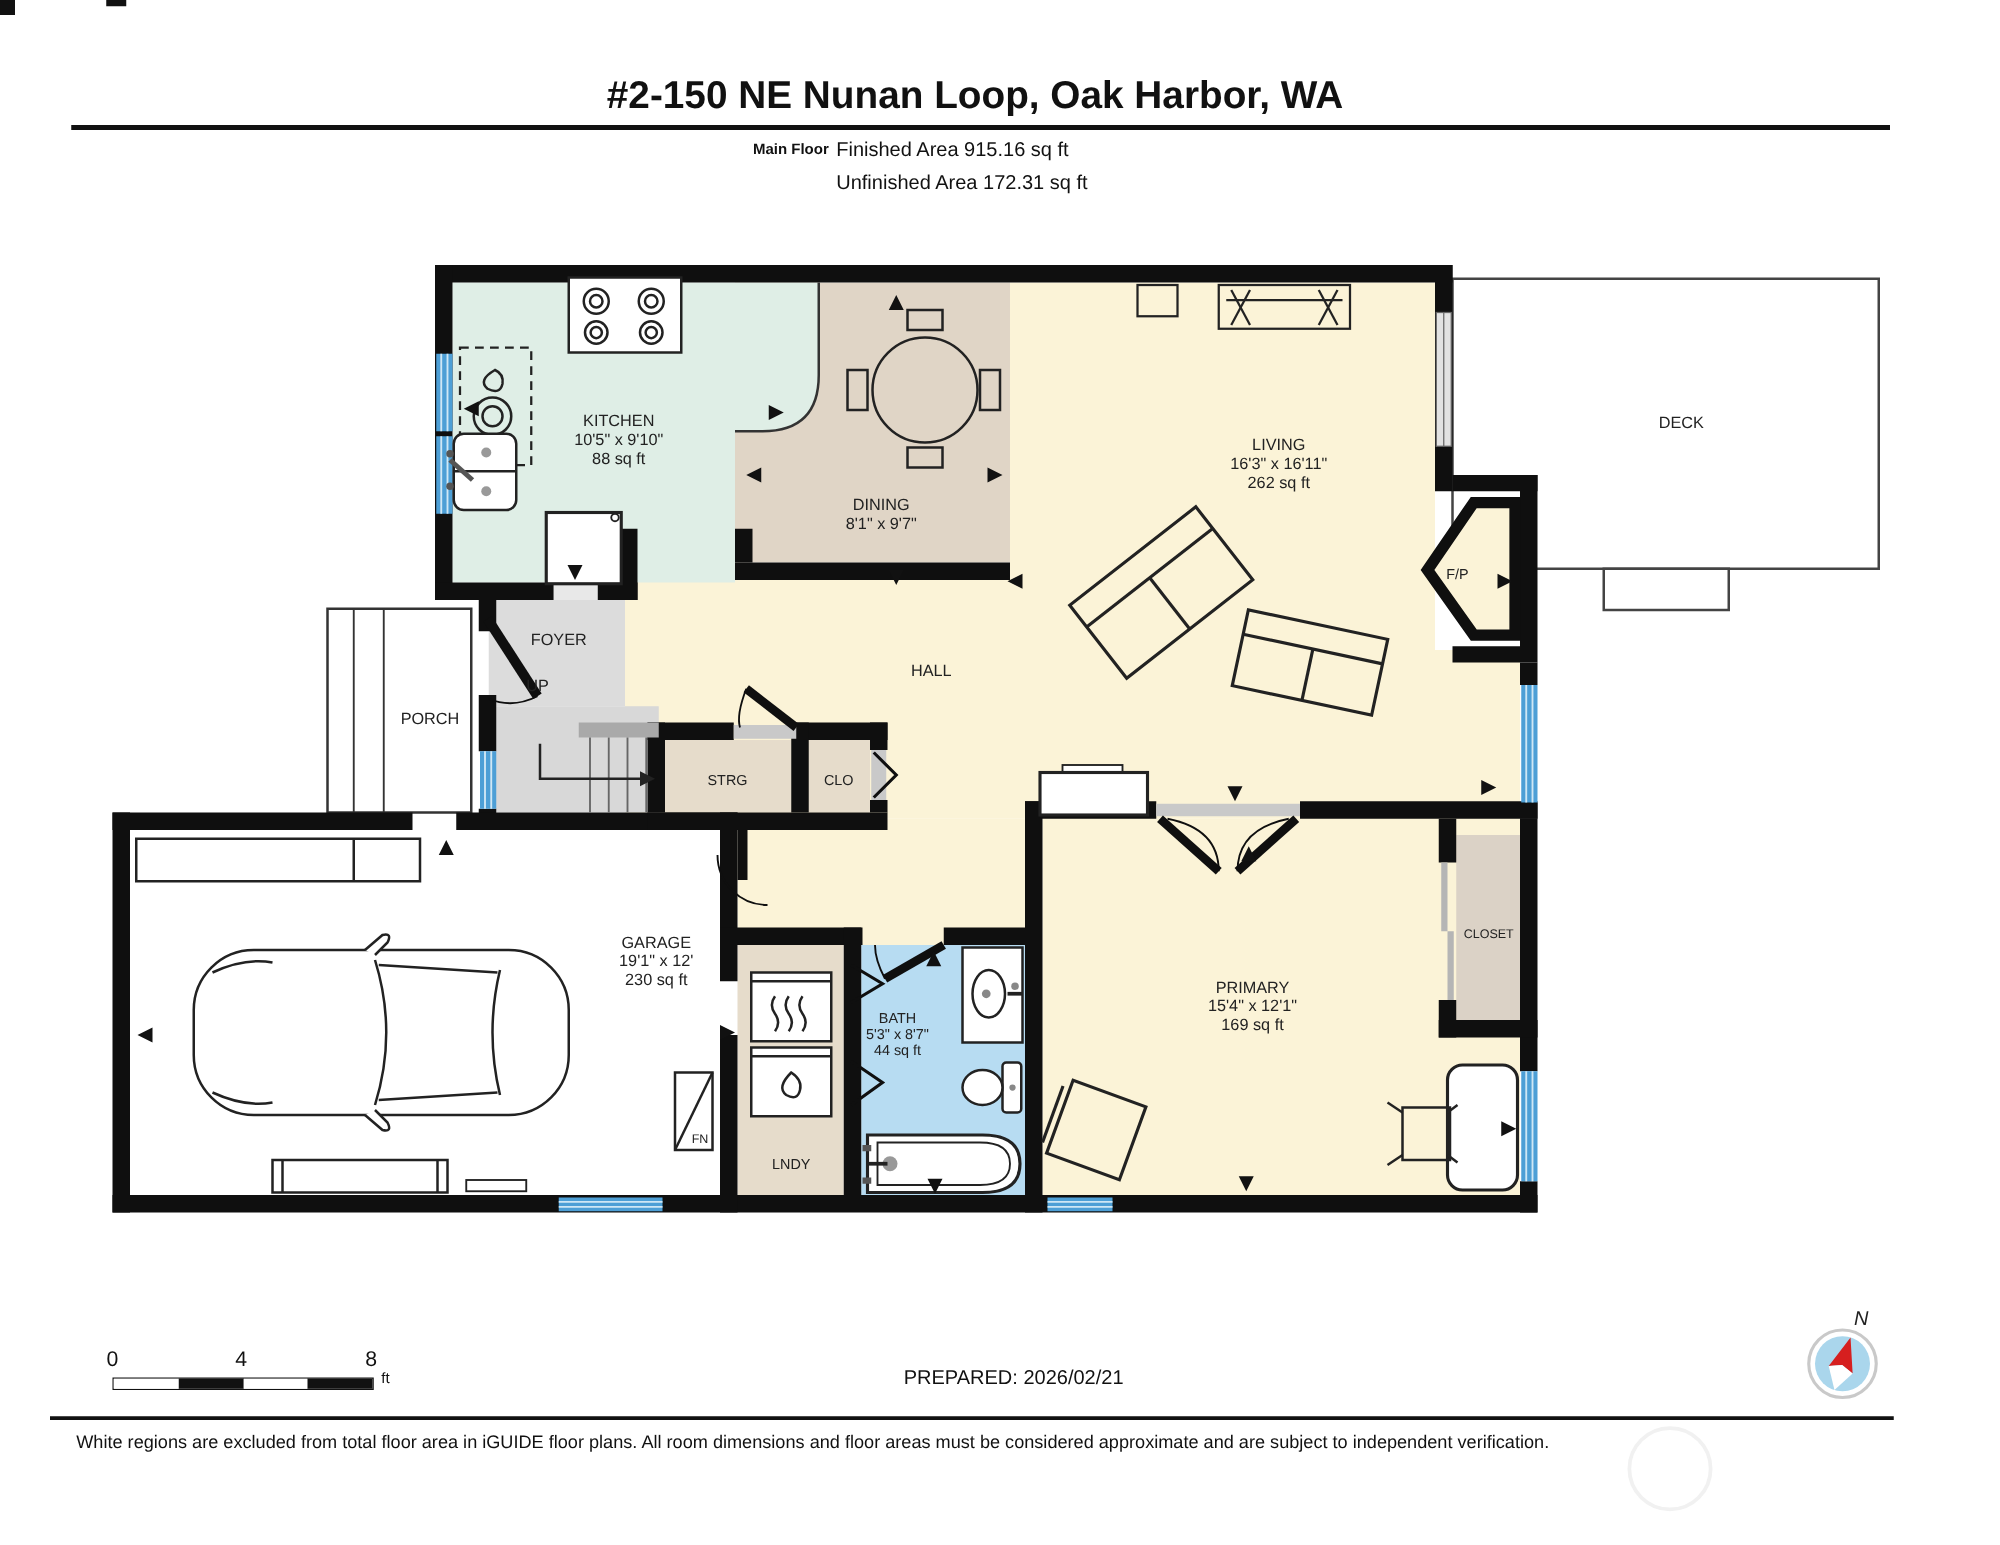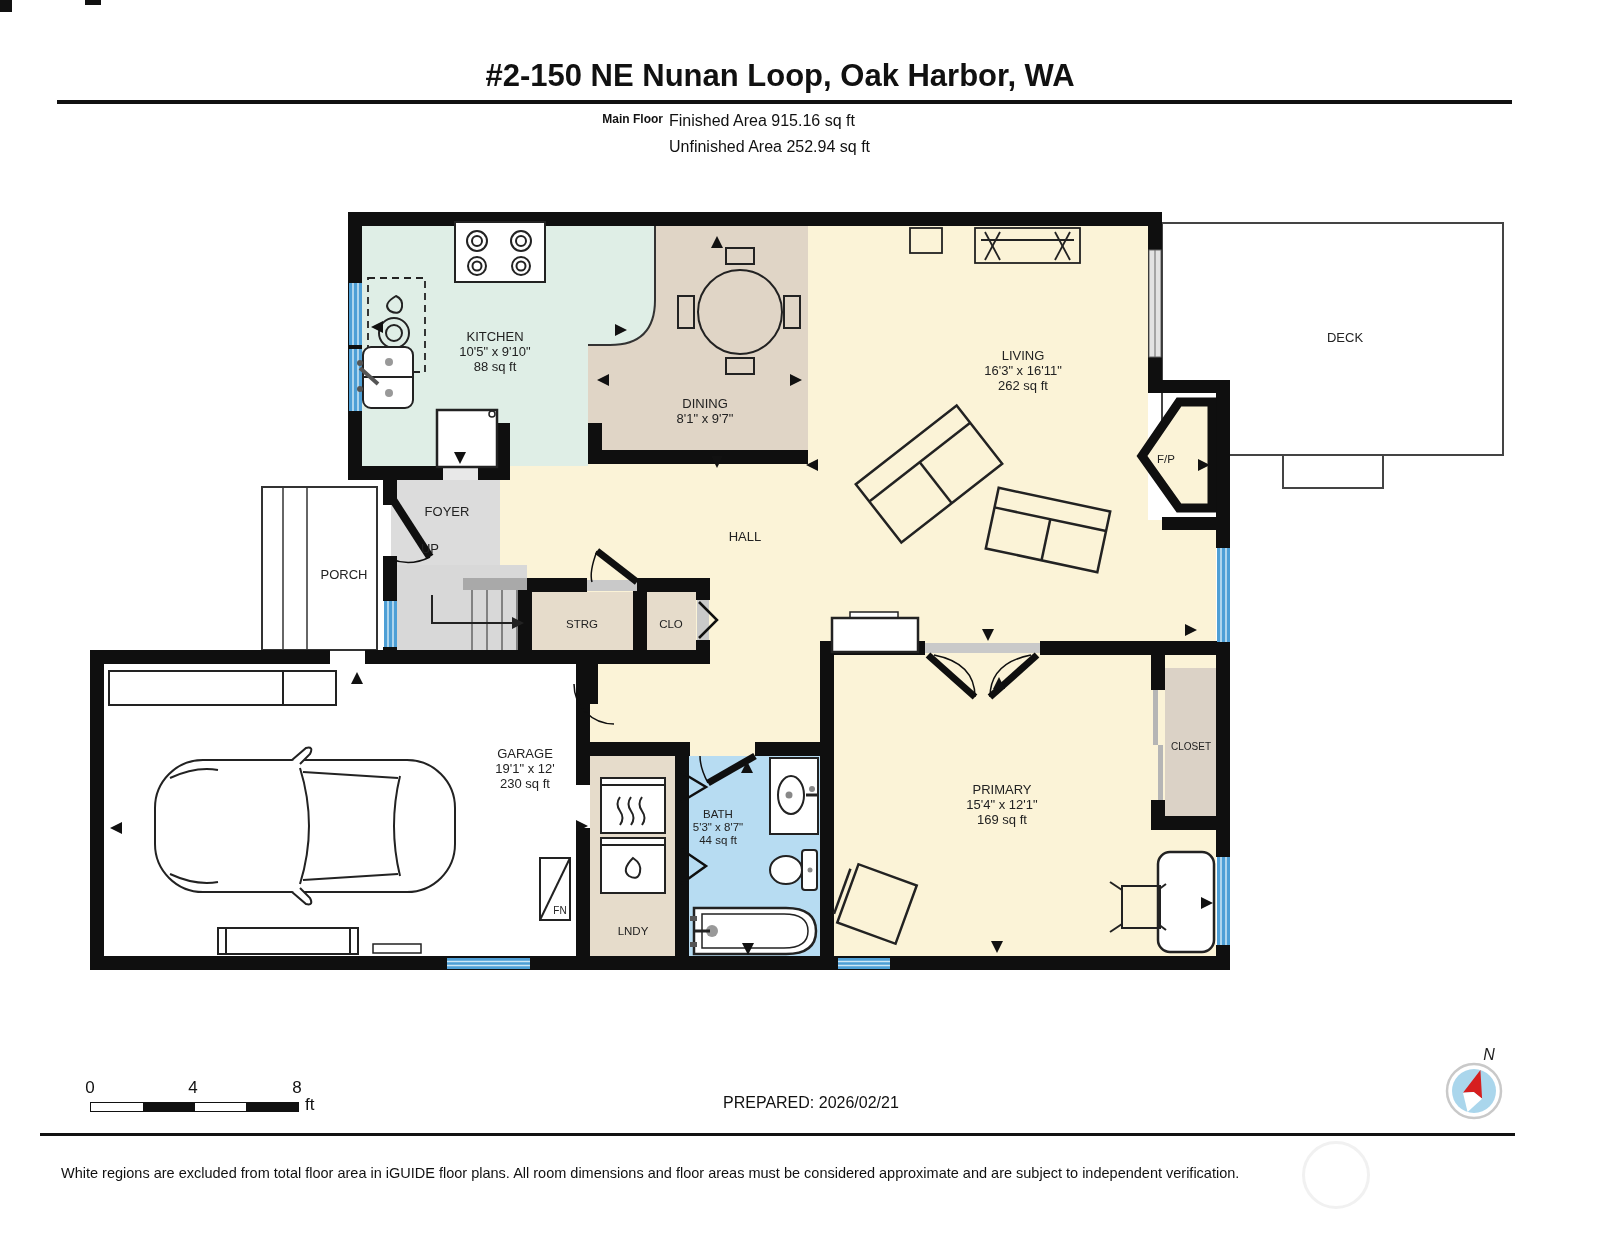--- a/index.html
+++ b/index.html
@@ -4,43 +4,43 @@
 <style>
   html,body{margin:0;padding:0;background:#fff;}
   .page{position:relative;width:1600px;height:1236px;background:#fff;overflow:hidden;
         font-family:"Liberation Sans",sans-serif;color:#111;padding-left:44px;}
   .abs{position:absolute;}
   .title{top:58px;left:0;width:1560px;text-align:center;font-size:31px;font-weight:bold;letter-spacing:0;}
   .rule{background:#111;}
   .floorlabel{top:112px;left:478px;width:185px;text-align:right;font-size:12px;font-weight:bold;}
   .areatext{left:669px;font-size:16px;}
   .scale-num{font-size:17px;width:40px;text-align:center;top:1078px;}
-  .scale-ft{top:1095px;left:305px;font-size:17px;}
+  .scale-ft{top:1095px;left:305px;font-size:12px;}
   .prepared{top:1094px;left:723px;font-size:16px;}
-  .disclaimer{top:1146px;left:61px;width:1300px;font-size:14.5px;margin-top:19px;}
+  .disclaimer{top:1146px;left:61px;width:1300px;font-size:14.5px;}
   .scalebar{top:1102px;left:90px;width:207px;height:8px;border:1px solid #111;display:flex;}
   .scalebar div{flex:1;}
   .seg-b{background:#111;} .seg-w{background:#fff;}
   svg text{font-family:"Liberation Sans",sans-serif;fill:#222;}
   .rm{font-size:13px;} .rm-s{font-size:11.5px;} .rm-xs{font-size:10px;}
   .wm{position:absolute;top:1141px;left:1302px;width:62px;height:62px;border:3px solid #f1f1f1;border-radius:50%;}
 </style>
 </head>
 <body>
 
 <div class="page">
 
   <div class="abs rule" style="top:0;left:0;width:12px;height:12px"></div>
   <div class="abs rule" style="top:0;left:85px;width:16px;height:5px"></div>
 
   <div class="abs title">#2-150 NE Nunan Loop, Oak Harbor, WA</div>
   <div class="abs rule" style="top:100px;left:57px;width:1455px;height:3.5px"></div>
   <div class="abs floorlabel">Main Floor</div>
   <div class="abs areatext" style="top:112px">Finished Area 915.16 sq ft</div>
-  <div class="abs areatext" style="top:138px">Unfinished Area 252.94 sq ft</div>
+  <div class="abs areatext" style="top:138px">Unfinished Area 172.31 sq ft</div>
 
   <svg class="abs" style="top:0;left:0" width="1600" height="1236" viewBox="0 0 1600 1236">
     <defs>
       <path id="arr" d="M0,-7 L6,5 L-6,5 Z"></path>
     </defs>
 
     <g>
       <rect x="588" y="226" width="220" height="224" fill="#e0d5c6"></rect>
       <g fill="#fbf3d7">
         <rect x="808" y="226" width="340" height="240"></rect>

